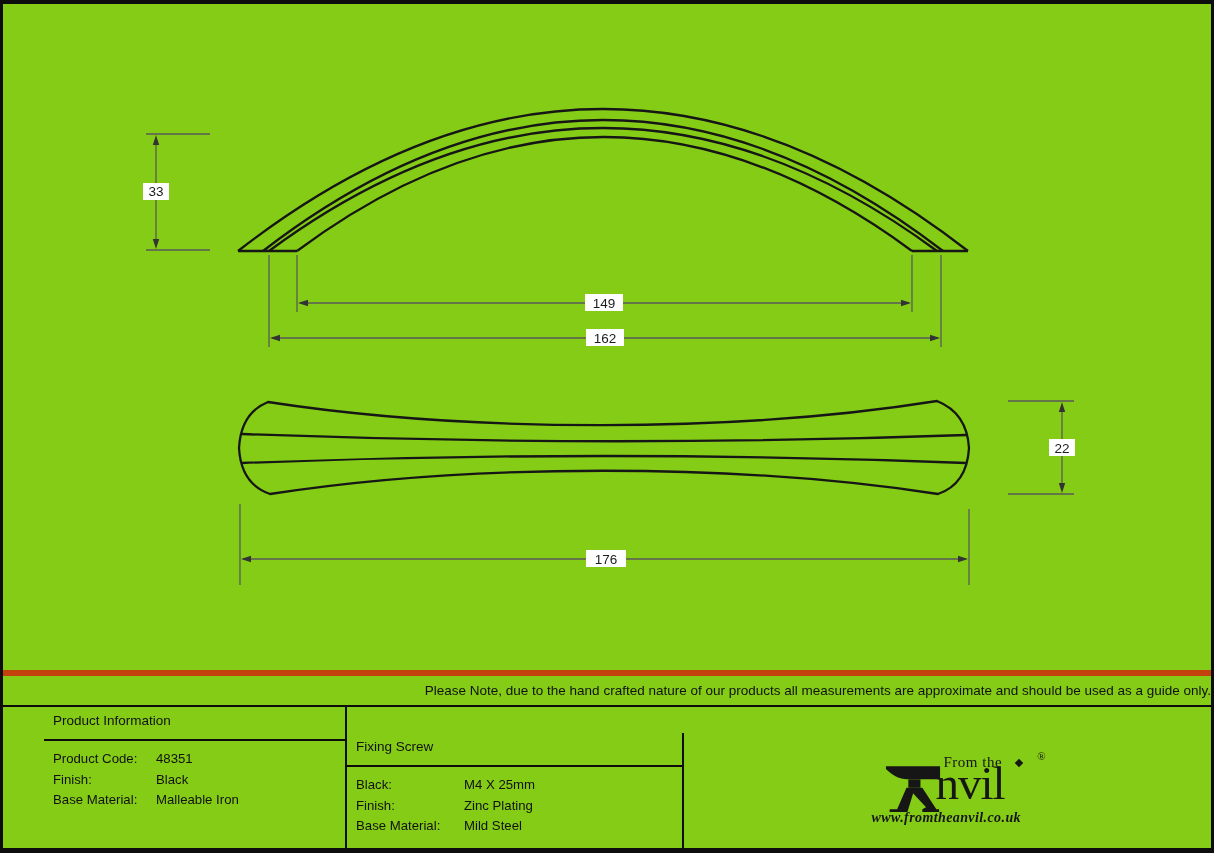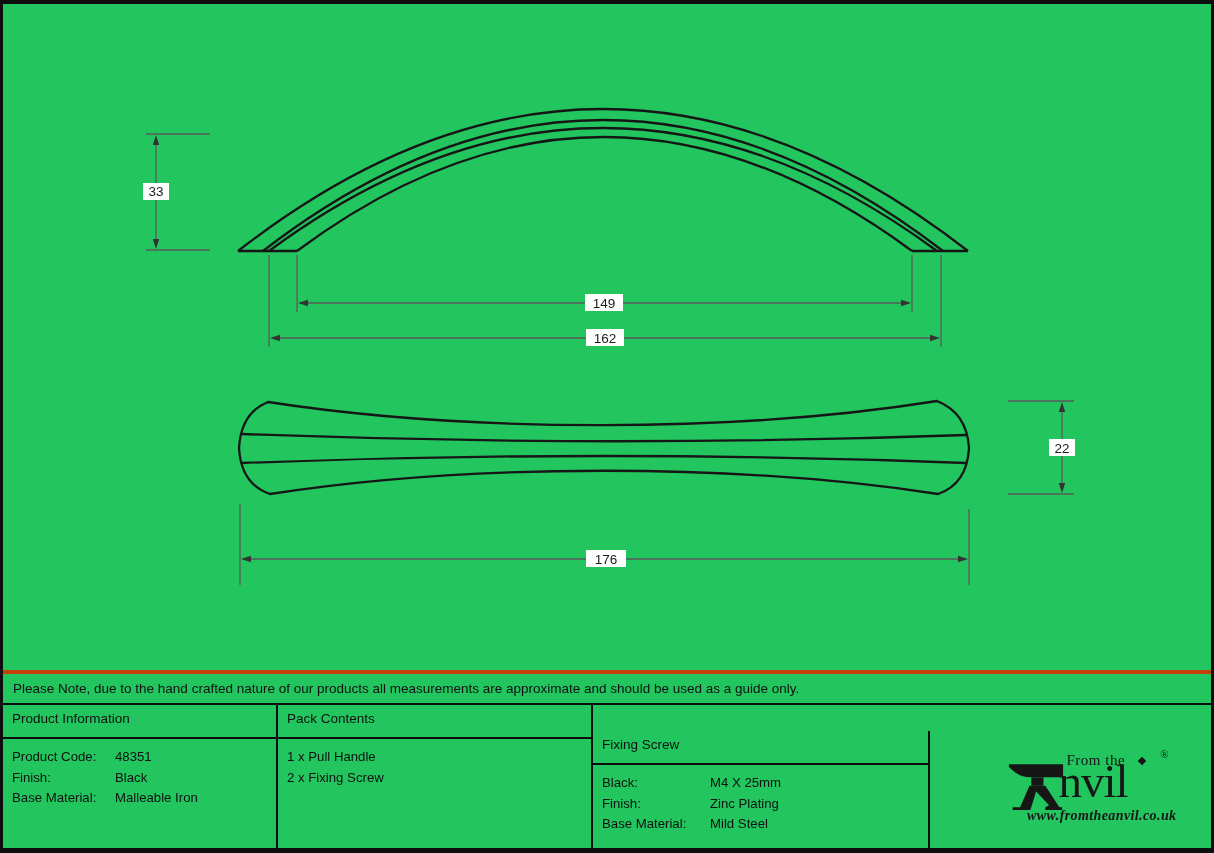--- a/index.html
+++ b/index.html
@@ -1,41 +1,42 @@
 <!DOCTYPE html>
 <html><head>
 <meta charset="utf-8">
 <style>
   html,body { margin:0; padding:0; background:#e8e8e8; }
   .sheet {
     box-sizing:border-box;
     width:1214px; height:853px;
     margin:0;
-    background:#22c55e;
+    background:#84cc16;
     border:3px solid #0d0d0d;
     border-top-width:4px;
     border-bottom-width:5px;
     display:flex; flex-direction:column;
     font-family:"Liberation Sans", sans-serif;
     color:#111;
   }
   .drawing-area { height:666px; position:relative; overflow:hidden; }
   .drawing-area svg { display:block; width:100%; height:100%; }
 
   .note-row {
-    border-top:4px solid #c2410c;
+    border-top:6px solid #c2410c;
     height:29px; flex:none;
     display:flex; align-items:center;
     padding-left:10px;
     font-size:13.5px;
+    justify-content:flex-end;
   }
 
   .spec-table { border-top:2px solid #0d0d0d; flex:1; display:flex; min-height:0; }
   .col { box-sizing:border-box; border-right:2px solid #0d0d0d; display:flex; flex-direction:column; }
-  .col-product { width:275px; }
+  .col-product { width:344px;padding-left:41px; }
   .col-pack    { width:315px; }
   .col-screw   { width:337px;margin-top:26px; }
   .col-logo    { flex:1; border-right:none; align-items:center; justify-content:flex-start; }
   .col-header {
     height:26px; flex:none;
     border-bottom:2px solid #0d0d0d;
     padding:6px 0 0 9px;
     font-size:13.5px;
   }
   .col-body { padding:8px 0 0 9px; font-size:13.2px; }
@@ -63,21 +64,21 @@
     font-weight:400; font-size:47px; line-height:1;
     letter-spacing:-1px; color:#161616;
   }
   .reg-mark {
     position:absolute; right:-4px; top:-4px;
     font-family:"Liberation Serif", serif;
     font-size:11px; color:#161616;
   }
   .logo-url {
     position:absolute; left:-12px; top:56px; width:182px;
-    text-align:right;
+    text-align:left;
     font-family:"Liberation Serif", serif;
     font-style:italic; font-weight:700;
     font-size:14px; letter-spacing:0.4px; color:#161616;
   }
 
   .dim-line   { stroke:#5a5a5a; stroke-width:1.3; fill:none; }
   .shape-line { stroke:#161616; stroke-width:2.3; fill:none; stroke-linejoin:round; }
   .dim-arrow  { fill:#333333; stroke:none; }
   .dim-text   { font-family:"Liberation Sans", sans-serif; font-size:13.5px; fill:#1c1c1c; text-anchor:middle; }
   .label-bg   { fill:#ffffff; stroke:none; }
@@ -177,27 +178,20 @@
           <span class="k">Finish:</span>
           <span class="v">Black</span>
         </div>
         <div class="kv">
           <span class="k">Base Material:</span>
           <span class="v">Malleable Iron</span>
         </div>
       </div>
     </div>
 
-    <div class="col col-pack">
-      <div class="col-header">Pack Contents</div>
-      <div class="col-body">
-        <div class="pack-item">1 x Pull Handle</div>
-        <div class="pack-item">2 x Fixing Screw</div>
-      </div>
-    </div>
 
     <div class="col col-screw">
       <div class="col-header">Fixing Screw</div>
       <div class="col-body">
         <div class="kv">
           <span class="k">Black:</span>
           <span class="v">M4 X 25mm</span>
         </div>
         <div class="kv">
           <span class="k">Finish:</span>

